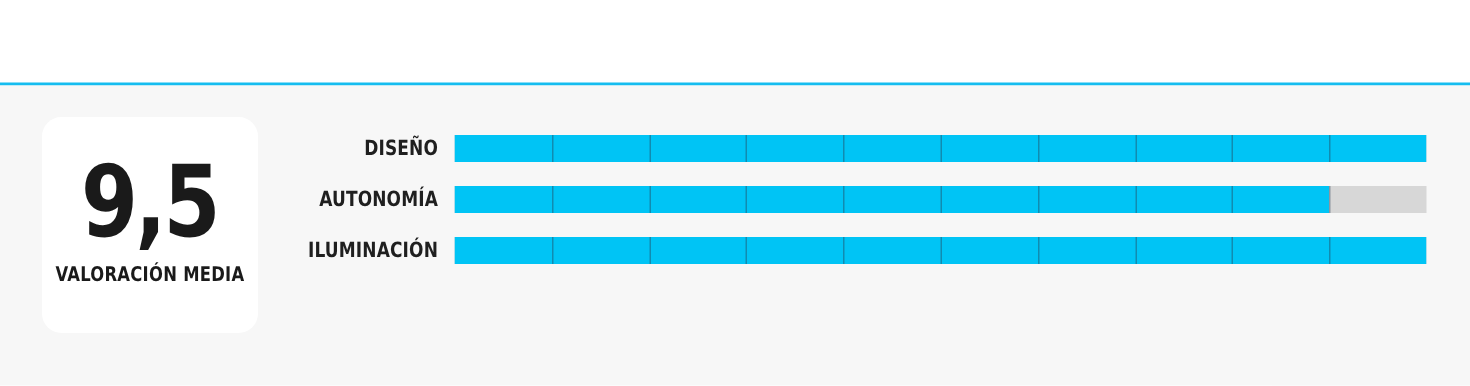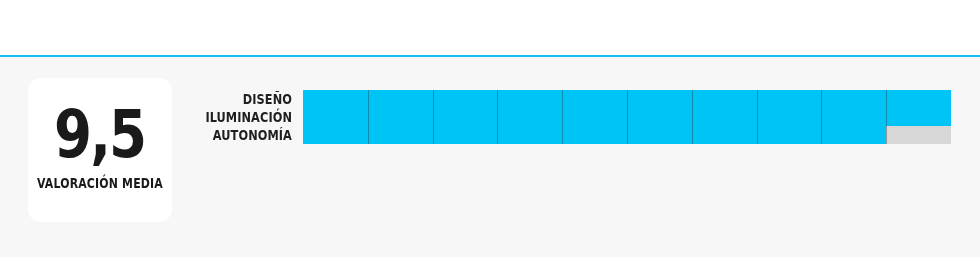--- a/index.html
+++ b/index.html
@@ -84,20 +84,21 @@
   
   .ratings {
     position: absolute;
     left: 0;
     top: 33px;
     width: 980px;
   }
   .rating-row {
     position: relative;
     height: 18px;
+    margin-bottom: 16px;
     display: flex;
     align-items: center;
   }
   .rating-row:last-child { margin-bottom: 0; }
 
   .rating-label {
     position: absolute;
     left: 0;
     width: 292px;
     text-align: right;
@@ -170,51 +171,51 @@
               <div class="tick" style="left: 50%;"></div>
               <div class="tick" style="left: 60%;"></div>
               <div class="tick" style="left: 70%;"></div>
               <div class="tick" style="left: 80%;"></div>
               <div class="tick" style="left: 90%;"></div>
             </div>
         </div>
       </div>
 
       <div class="rating-row">
+        <div class="rating-label">AUTONOMÍA</div>
+        <div class="rating-track" style="background: rgb(215, 215, 215);">
+          <div class="rating-fill" style="width: 90%; background: rgb(0, 196, 245);"></div>
+          <div class="ticks">
+              <div class="tick" style="left: 10%;"></div>
+              <div class="tick" style="left: 20%;"></div>
+              <div class="tick" style="left: 30%;"></div>
+              <div class="tick" style="left: 40%;"></div>
+              <div class="tick" style="left: 50%;"></div>
+              <div class="tick" style="left: 60%;"></div>
+              <div class="tick" style="left: 70%;"></div>
+              <div class="tick" style="left: 80%;"></div>
+              <div class="tick" style="left: 90%;"></div>
+            </div>
+        </div>
+      </div>
+
+      <div class="rating-row">
         <div class="rating-label">ILUMINACIÓN</div>
         <div class="rating-track" style="background: rgb(215, 215, 215);">
           <div class="rating-fill" style="width: 100%; background: rgb(0, 196, 245);"></div>
           <div class="ticks">
               <div class="tick" style="left: 10%;"></div>
               <div class="tick" style="left: 20%;"></div>
               <div class="tick" style="left: 30%;"></div>
               <div class="tick" style="left: 40%;"></div>
               <div class="tick" style="left: 50%;"></div>
               <div class="tick" style="left: 60%;"></div>
               <div class="tick" style="left: 70%;"></div>
               <div class="tick" style="left: 80%;"></div>
               <div class="tick" style="left: 90%;"></div>
             </div>
         </div>
       </div>
 
-      <div class="rating-row">
-        <div class="rating-label">AUTONOMÍA</div>
-        <div class="rating-track" style="background: rgb(215, 215, 215);">
-          <div class="rating-fill" style="width: 90%; background: rgb(0, 196, 245);"></div>
-          <div class="ticks">
-              <div class="tick" style="left: 10%;"></div>
-              <div class="tick" style="left: 20%;"></div>
-              <div class="tick" style="left: 30%;"></div>
-              <div class="tick" style="left: 40%;"></div>
-              <div class="tick" style="left: 50%;"></div>
-              <div class="tick" style="left: 60%;"></div>
-              <div class="tick" style="left: 70%;"></div>
-              <div class="tick" style="left: 80%;"></div>
-              <div class="tick" style="left: 90%;"></div>
-            </div>
-        </div>
-      </div>
-
 
     </div>
   </div>
 </div>
 
 </body></html>

